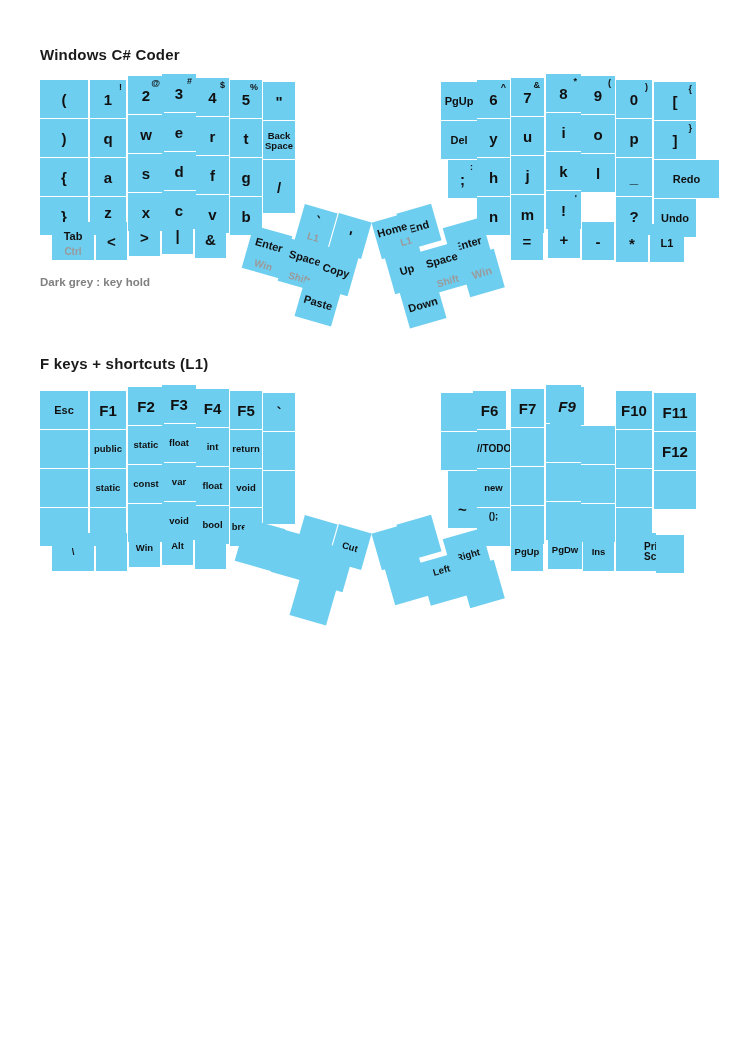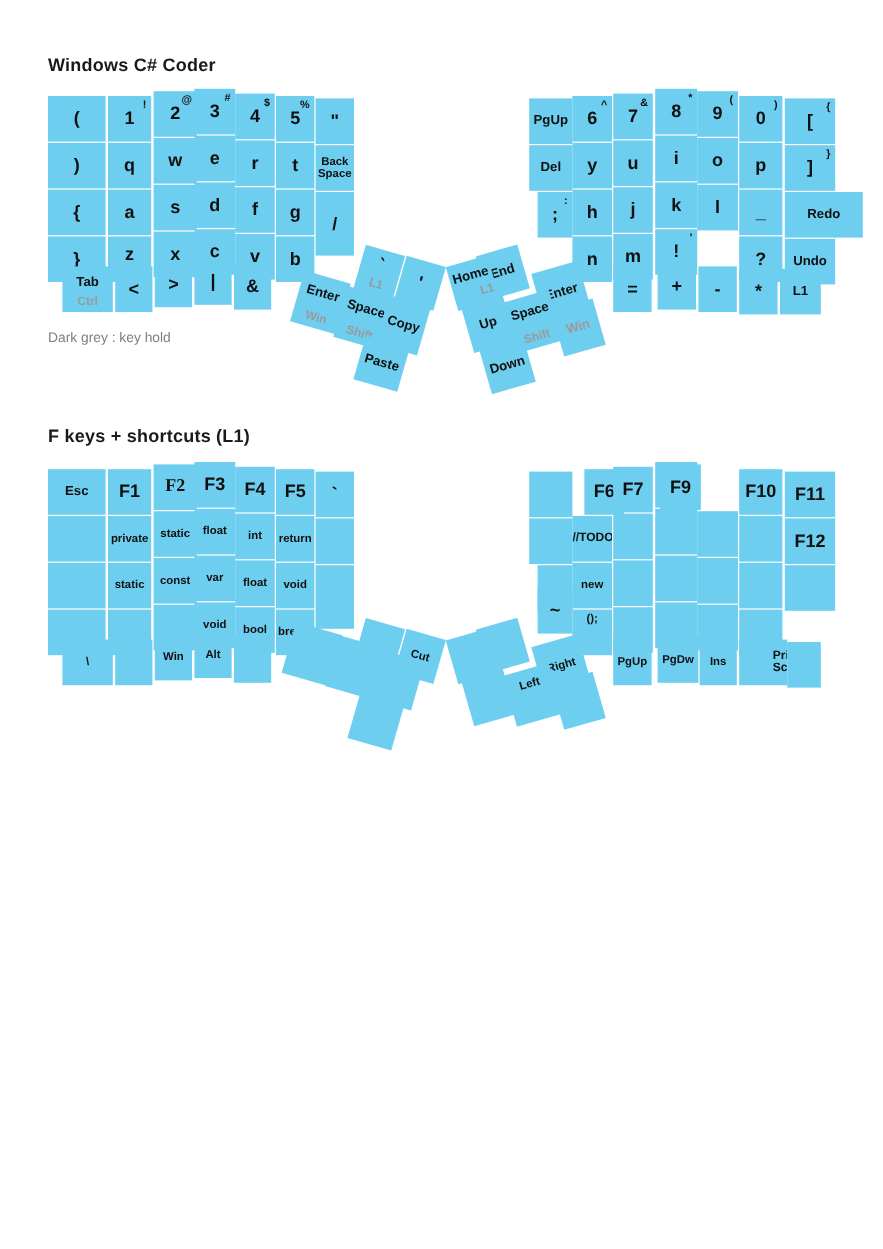--- a/index.html
+++ b/index.html
@@ -13,21 +13,21 @@
   .layer-title{
     position:absolute;
     font-size:15px;
     font-weight:bold;
     color:#1a1a1a;
     letter-spacing:0.2px;
   }
   .note{
     position:absolute;
     font-size:11.5px;
-    font-weight:normal;
+    font-weight:bold;
     color:#808080;
   }
   .key{
     position:absolute;
     background:#6ecef0;
     box-sizing:border-box;
     overflow:hidden;
   }
   .key .lbl{
     position:absolute;
@@ -331,41 +331,41 @@
 </div>
 
 <div class="layer-title" style="left:40px;top:355px;">F keys + shortcuts (L1)</div>
 
 <div class="key" style="left:40px;top:391px;width:48px;height:38px;">
   <span class="lbl main sm">Esc</span>
 </div>
 <div class="key" style="left:90px;top:391px;width:36px;height:38px;">
   <span class="lbl main">F1</span>
 </div>
-<div class="key" style="left:128px;top:387px;width:36px;height:38px;font-family:Liberation Serif, serif;">
+<div class="key" style="left:128px;top:387px;width:36px;height:38px;">
   <span class="lbl main">F2</span>
 </div>
 <div class="key" style="left:162px;top:385px;width:34px;height:38px;">
   <span class="lbl main">F3</span>
 </div>
 <div class="key" style="left:196px;top:389px;width:33px;height:38px;">
   <span class="lbl main">F4</span>
 </div>
 <div class="key" style="left:230px;top:391px;width:32px;height:38px;">
   <span class="lbl main">F5</span>
 </div>
 <div class="key" style="left:263px;top:393px;width:32px;height:38px;">
   <span class="lbl main">`</span>
 </div>
 
 <div class="key" style="left:40px;top:430px;width:48px;height:38px;">
   <span class="lbl main xs"></span>
 </div>
 <div class="key" style="left:90px;top:430px;width:36px;height:38px;">
-  <span class="lbl main xs">private</span>
+  <span class="lbl main xs">public</span>
 </div>
 <div class="key" style="left:128px;top:426px;width:36px;height:38px;">
   <span class="lbl main xs">static</span>
 </div>
 <div class="key" style="left:162px;top:424px;width:34px;height:38px;">
   <span class="lbl main xs">float</span>
 </div>
 <div class="key" style="left:196px;top:428px;width:33px;height:38px;">
   <span class="lbl main xs">int</span>
 </div>
@@ -448,30 +448,30 @@
 <div class="key rot-l" style="left:313px;top:546px;width:36px;height:42px;transform:rotate(16deg);">
   <span class="lbl main xs"></span>
 </div>
 <div class="key rot-l" style="left:294px;top:583px;width:38px;height:38px;transform:rotate(16deg);">
   <span class="lbl main xs"></span>
 </div>
 
 <div class="key" style="left:441px;top:393px;width:36px;height:38px;">
   <span class="lbl main sm"></span>
 </div>
-<div class="key" style="left:487px;top:391px;width:33px;height:38px;">
+<div class="key" style="left:473px;top:391px;width:33px;height:38px;">
   <span class="lbl main">F6</span>
 </div>
 <div class="key" style="left:511px;top:389px;width:33px;height:38px;">
   <span class="lbl main">F7</span>
 </div>
 <div class="key" style="left:546px;top:385px;width:35px;height:38px;">
   <span class="lbl main">F8</span>
 </div>
-<div class="key" style="left:550px;top:387px;width:34px;height:38px;">
+<div class="key" style="left:550px;top:387px;width:34px;height:38px;font-style:italic;">
   <span class="lbl main">F9</span>
 </div>
 <div class="key" style="left:616px;top:391px;width:36px;height:38px;">
   <span class="lbl main">F10</span>
 </div>
 <div class="key" style="left:654px;top:393px;width:42px;height:38px;">
   <span class="lbl main">F11</span>
 </div>
 
 <div class="key" style="left:441px;top:432px;width:36px;height:38px;">

